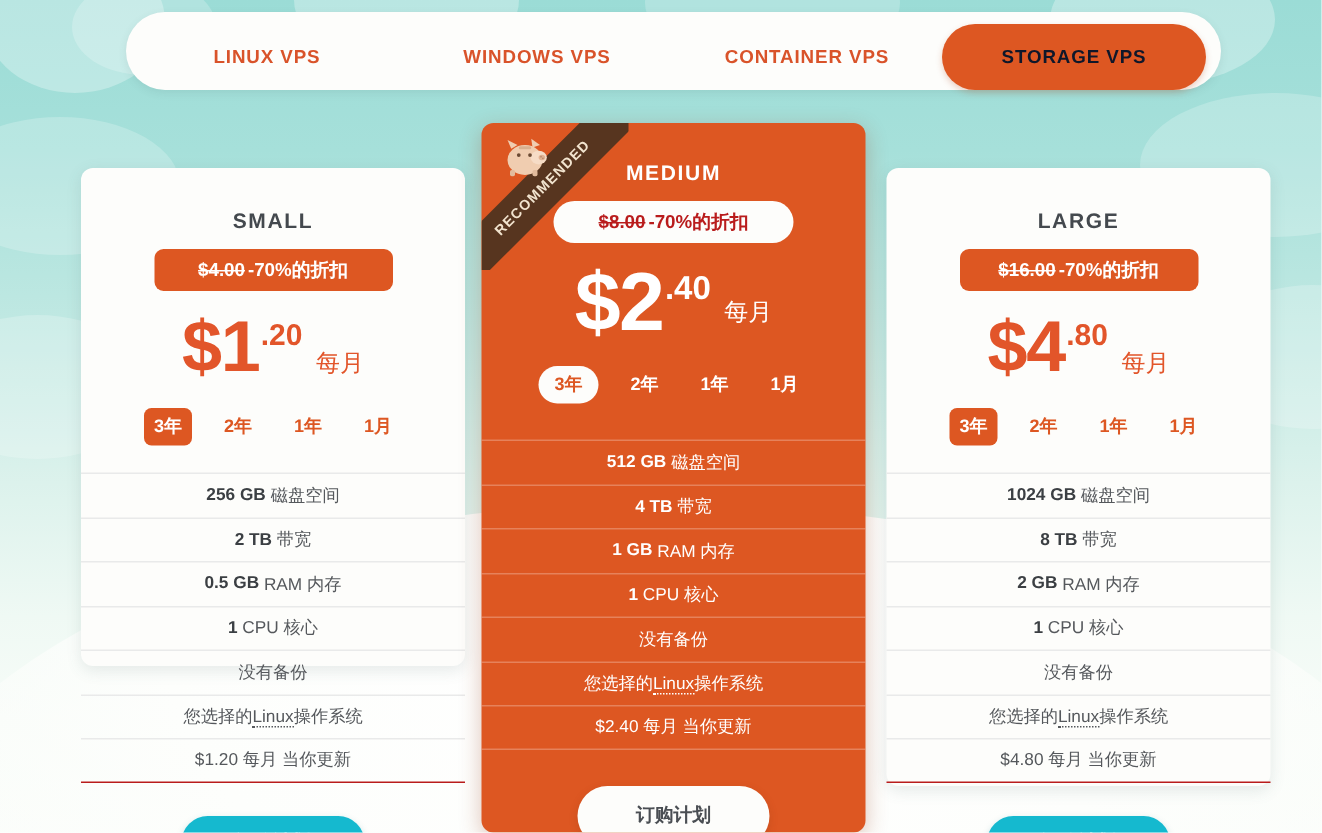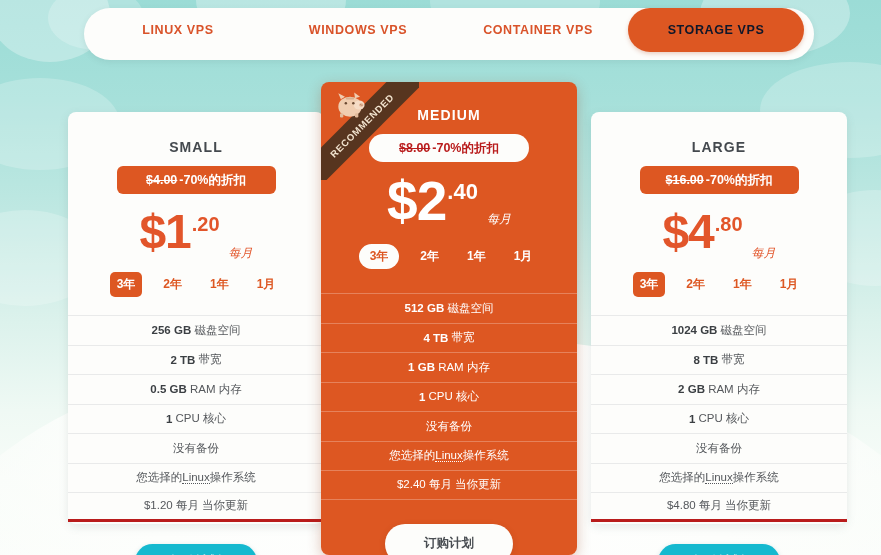--- a/index.html
+++ b/index.html
@@ -50,21 +50,21 @@
   #tabbar {
     position: absolute;
     left: 84px;
     top: 8px;
     width: 730px;
     height: 52px;
     background: #fdfdfb;
     border-radius: 26px;
     box-shadow: 0 2px 6px rgba(60,90,90,0.10);
     display: flex;
-    align-items: flex-start;
+    align-items: flex-end;
     justify-content: space-between;
     padding: 0 8px 0 4px;
   }
   .tab {
     flex: 1;
     text-align: center;
     font-size: 12.5px;
     font-weight: bold;
     letter-spacing: 0.6px;
     color: #d9532a;
@@ -83,21 +83,21 @@
 
   
   .card {
     position: absolute;
     border-radius: 8px;
   }
   .card.plain {
     background: #fdfdfb;
     box-shadow: 0 3px 10px rgba(70,100,100,0.13);
   }
-  #card-small  { left: 68px;  top: 112px; width: 256px; height: 412px; }
+  #card-small  { left: 54px;  top: 112px; width: 256px; height: 332px; }
   #card-large  { left: 591px; top: 112px; width: 256px; height: 412px; }
   #card-medium {
     left: 321px; top: 82px; width: 256px; height: 473px;
     background: #dd5722;
     box-shadow: 0 4px 14px rgba(150,60,25,0.30);
     overflow: hidden;
   }
 
   
   #ribbon-wrap {
@@ -182,24 +182,23 @@
     letter-spacing: -1px;
   }
   .price-cents {
     font-size: 20px;
     font-weight: bold;
     color: #e2552a;
     margin-top: 3px;
     margin-left: 1px;
   }
   .price-period {
-    font-size: 12px;
-    font-style: italic;
+    font-size: 16px;
     color: #e2552a;
-    margin-top: 35px;
+    margin-top: 22px;
     margin-left: 9px;
   }
   #card-medium .price-main,
   #card-medium .price-cents,
   #card-medium .price-period { color: #ffffff; }
   #card-medium .price-row { margin-top: 14px; height: 62px; }
   #card-medium .price-main { font-size: 55px; }
   #card-medium .price-cents { font-size: 22px; }
 
   .terms {
@@ -229,21 +228,21 @@
   .feature {
     height: 29.5px;
     border-top: 1px solid #e9eaea;
     display: flex;
     align-items: center;
     justify-content: center;
     font-size: 11.5px;
     color: #55585c;
     white-space: nowrap;
   }
-  .feature:last-child { border-bottom: 3px solid #b91c1c; }
+  .feature:last-child { border-bottom: 1px solid #b91c1c; }
   .feature b { font-weight: bold; color: #3b3f43; }
   #card-medium .feature {
     border-top: 1px solid rgba(255,255,255,0.26);
     color: #ffffff;
     height: 29.5px;
   }
   #card-medium .feature:last-child { border-bottom: 1px solid rgba(255,255,255,0.26); }
   #card-medium .feature b { color: #ffffff; }
   .dotted { border-bottom: 1px dotted currentColor; }
 

